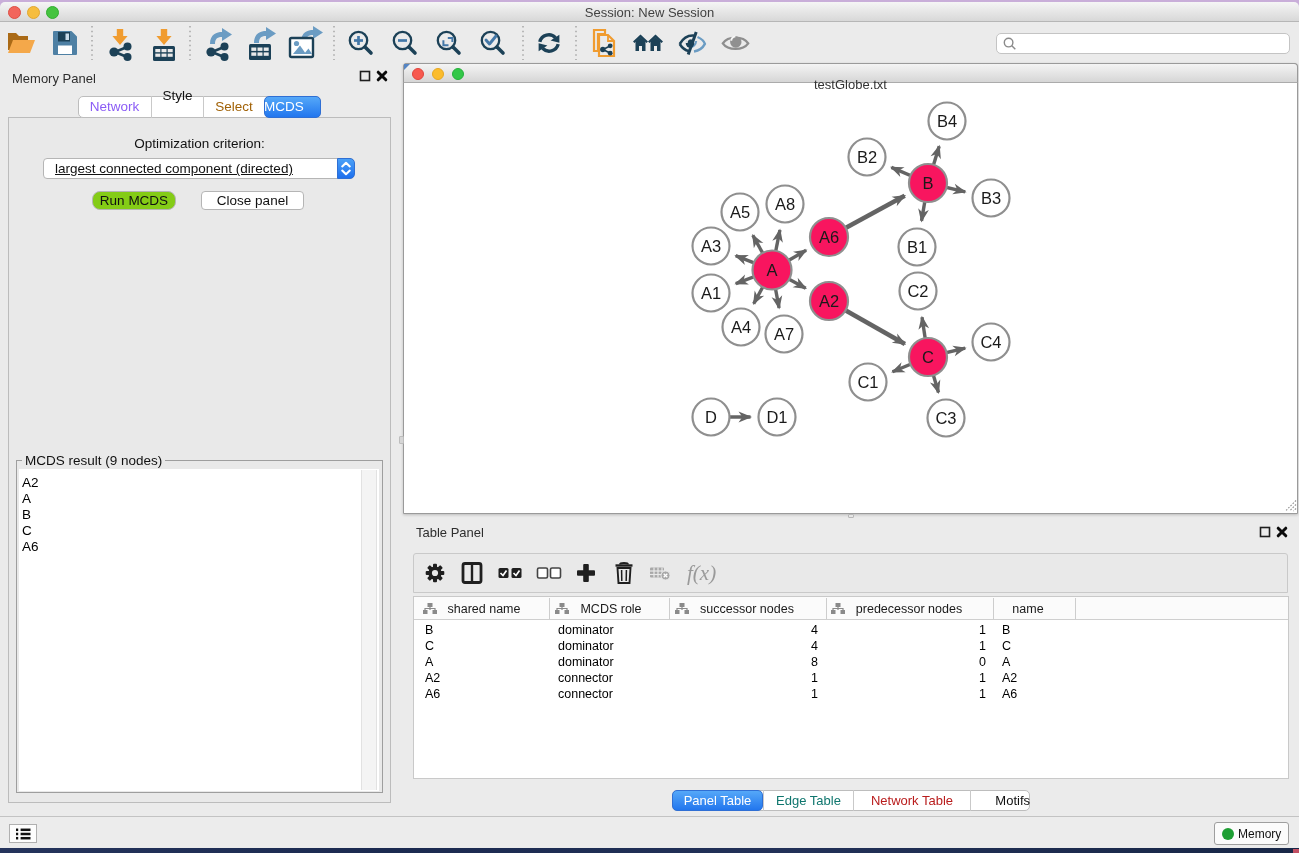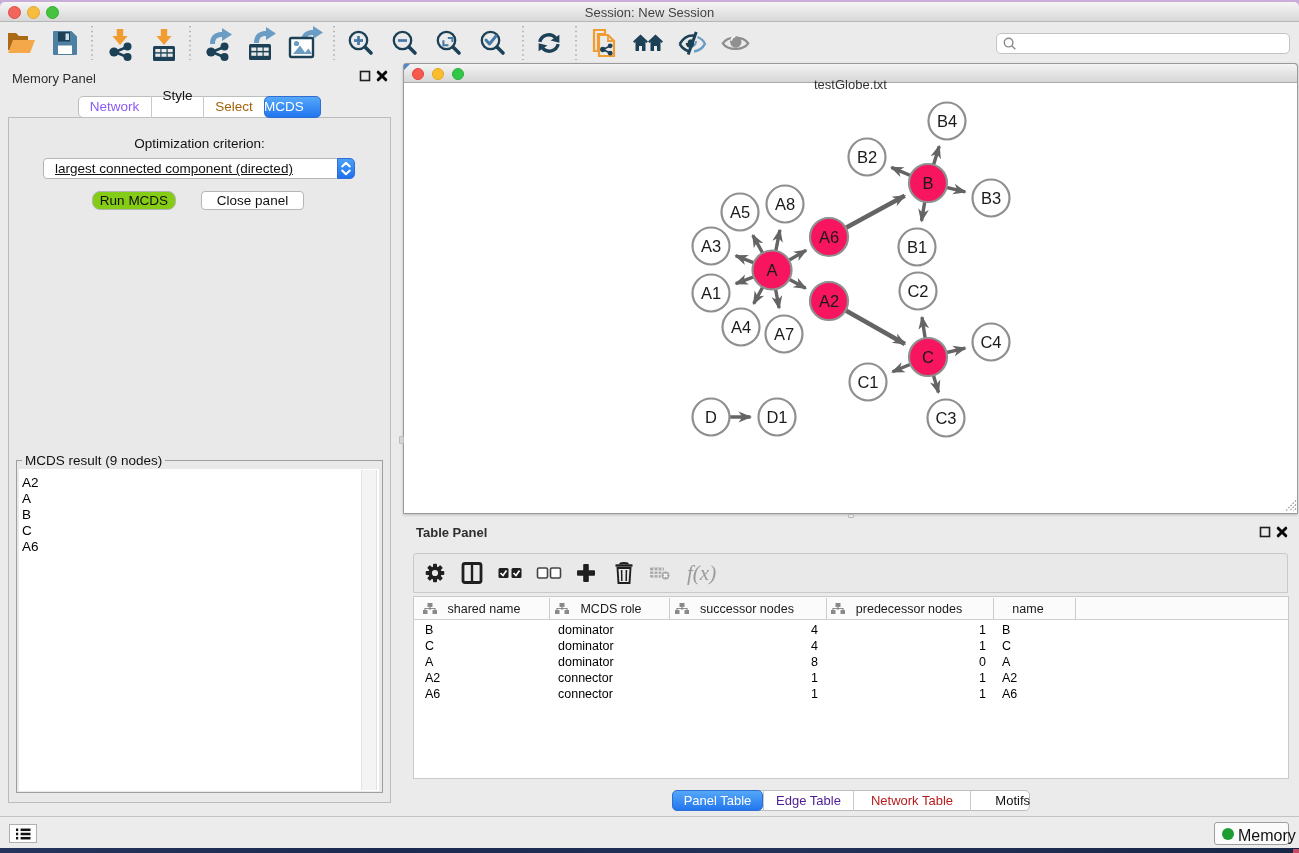--- a/index.html
+++ b/index.html
@@ -303,21 +303,21 @@
 <text x="425" y="222.7">A2</text>
 <text x="425" y="158.7">A6</text>
 <text x="524" y="104.7">B</text>
 <text x="524" y="278.7">C</text>
 </g>
 </svg>
 
 <div class="abs" style="left:398.5px;top:436px;width:5px;height:8px;background:#d6d6d6;border:1px solid #bdbdbd;border-radius:1px;"></div>
 <div class="abs" style="left:848px;top:514px;width:6px;height:4px;background:#e6e6e6;border:1px solid #b8b8b8;border-radius:1px;"></div>
 
-<div class="abs" style="left:416px;top:525px;font-size:13px;color:#2e2e2e;font-weight:bold;">Table Panel</div>
+<div class="abs" style="left:416px;top:525px;font-size:13px;color:#2e2e2e;">Table Panel</div>
 <svg class="abs" style="left:1259px;top:526px;" width="12" height="12" viewBox="0 0 12 12">
     <rect x="1.5" y="1.5" width="9" height="9" fill="none" stroke="#1e1e1e" stroke-width="1.6"></rect>
   </svg>
 <svg class="abs" style="left:1276px;top:526px;" width="12" height="12" viewBox="0 0 12 12">
     <path d="M2.2,2.2 L9.8,9.8 M9.8,2.2 L2.2,9.8" stroke="#0a0a0a" stroke-width="3" stroke-linecap="round"></path>
   </svg>
 
 <div class="abs" id="tabletoolbar" style="left:413px;top:553px;width:875px;height:40px;background:#e9e9e9;border:1px solid #c9c9c9;border-radius:3px 3px 0 0;"></div>
 <svg class="abs" style="left:413px;top:553px;" width="320" height="40" viewBox="0 0 320 40">
 
@@ -452,33 +452,33 @@
       <text x="588" y="77.5">A6</text>
  </g>
 </svg>
 
 <div class="abs" style="left:672px;top:790px;width:358px;height:21px;background:#fff;border:1px solid #bdbdbd;border-radius:5px;"></div>
 <div class="abs" style="left:763px;top:790px;width:1px;height:21px;background:#c9c9c9;"></div>
 <div class="abs" style="left:853px;top:790px;width:1px;height:21px;background:#c9c9c9;"></div>
 <div class="abs" style="left:970px;top:790px;width:1px;height:21px;background:#c9c9c9;"></div>
 <div class="abs" style="left:672px;top:790px;width:91px;height:21px;background:linear-gradient(#55a8f8,#2276ee);border:1px solid #2f6fd4;border-radius:5px;"></div>
 <div class="abs" style="left:672px;top:793px;width:91px;height:16px;text-align:center;font-size:13px;color:#fff;">Panel Table</div>
-<div class="abs" style="left:764px;top:793px;width:89px;height:16px;text-align:center;font-size:13px;color:#4c1d95;">Edge Table</div>
+<div class="abs" style="left:764px;top:793px;width:89px;height:16px;text-align:center;font-size:13px;color:#0f766e;">Edge Table</div>
 <div class="abs" style="left:854px;top:793px;width:116px;height:16px;text-align:center;font-size:13px;color:#b91c1c;">Network Table</div>
 <div class="abs" style="left:971px;top:793px;width:59px;height:16px;text-align:right;font-size:13px;color:#111;">Motifs</div>
 
 <div class="abs" style="left:0;top:816px;width:1299px;height:31px;background:#ececec;border-top:1px solid #c3c3c3;"></div>
 <div class="abs" style="left:9px;top:824px;width:28px;height:19px;background:#fdfdfd;border:1px solid #b0b0b0;"></div>
 <svg class="abs" style="left:16px;top:828px;" width="15" height="12" viewBox="0 0 15 12">
     <g stroke="#111" stroke-width="2.5">
       <line x1="0" y1="1.8" x2="2.2" y2="1.8"></line>
       <line x1="4.6" y1="1.8" x2="14.5" y2="1.8"></line>
       <line x1="0" y1="6" x2="2.2" y2="6"></line>
       <line x1="4.6" y1="6" x2="14.5" y2="6"></line>
       <line x1="0" y1="10.2" x2="2.2" y2="10.2"></line>
       <line x1="4.6" y1="10.2" x2="14.5" y2="10.2"></line>
     </g>
   </svg>
 <div class="abs" style="left:1214px;top:822px;width:75px;height:23px;background:#fbfbfb;border:1px solid #9e9e9e;border-radius:3px;"></div>
 <div class="abs" style="left:1222px;top:828px;width:12px;height:12px;border-radius:50%;background:#1d9e33;"></div>
-<div class="abs" style="left:1238px;top:827px;font-size:16px;color:#111;text-align:center;">Memory</div>
+<div class="abs" style="left:1238px;top:827px;font-size:12px;color:#111;text-align:center;">Memory</div>
 
 <div class="abs" style="left:1293px;top:849px;width:6px;height:4px;background:#c24f63;"></div>
 
 </body></html>

